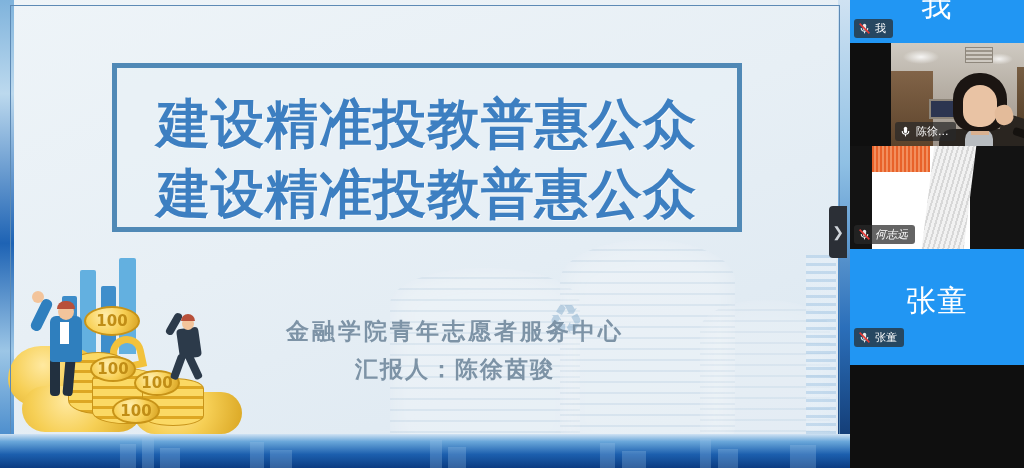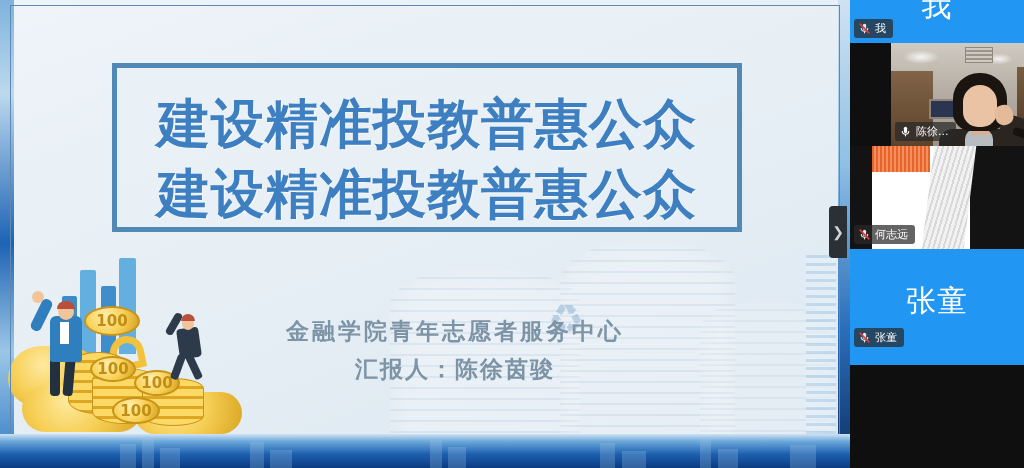--- a/index.html
+++ b/index.html
@@ -429,21 +429,21 @@
       <div class="namebar">
         <svg class="mic" viewBox="0 0 24 24">
           <path d="M12 3a3 3 0 0 1 3 3v6a3 3 0 0 1-6 0V6a3 3 0 0 1 3-3z" fill="#ffffff"></path>
           <path d="M6 11a6 6 0 0 0 12 0" fill="none" stroke="#ffffff" stroke-width="2"></path>
           <path d="M12 17v4" stroke="#ffffff" stroke-width="2"></path>
         </svg>
         <span class="nm">陈徐...</span>
       </div>
     </div>
 
-    <div class="tile" style="height:103px;">
+    <div class="tile" style="height:103px;font-style:italic;">
       <div class="shot3">
         <div class="shot3-orange"></div>
         <div class="shot3-sheet"></div>
       </div>
       <div class="namebar">
         <svg class="mic" viewBox="0 0 24 24">
           <path d="M12 3a3 3 0 0 1 3 3v6a3 3 0 0 1-6 0V6a3 3 0 0 1 3-3z" fill="#e8e8e8"></path>
           <path d="M6 11a6 6 0 0 0 12 0" fill="none" stroke="#e8e8e8" stroke-width="2"></path>
           <path d="M12 17v4" stroke="#e8e8e8" stroke-width="2"></path>
           <path d="M3 3l18 18" stroke="#e53935" stroke-width="3"></path>

